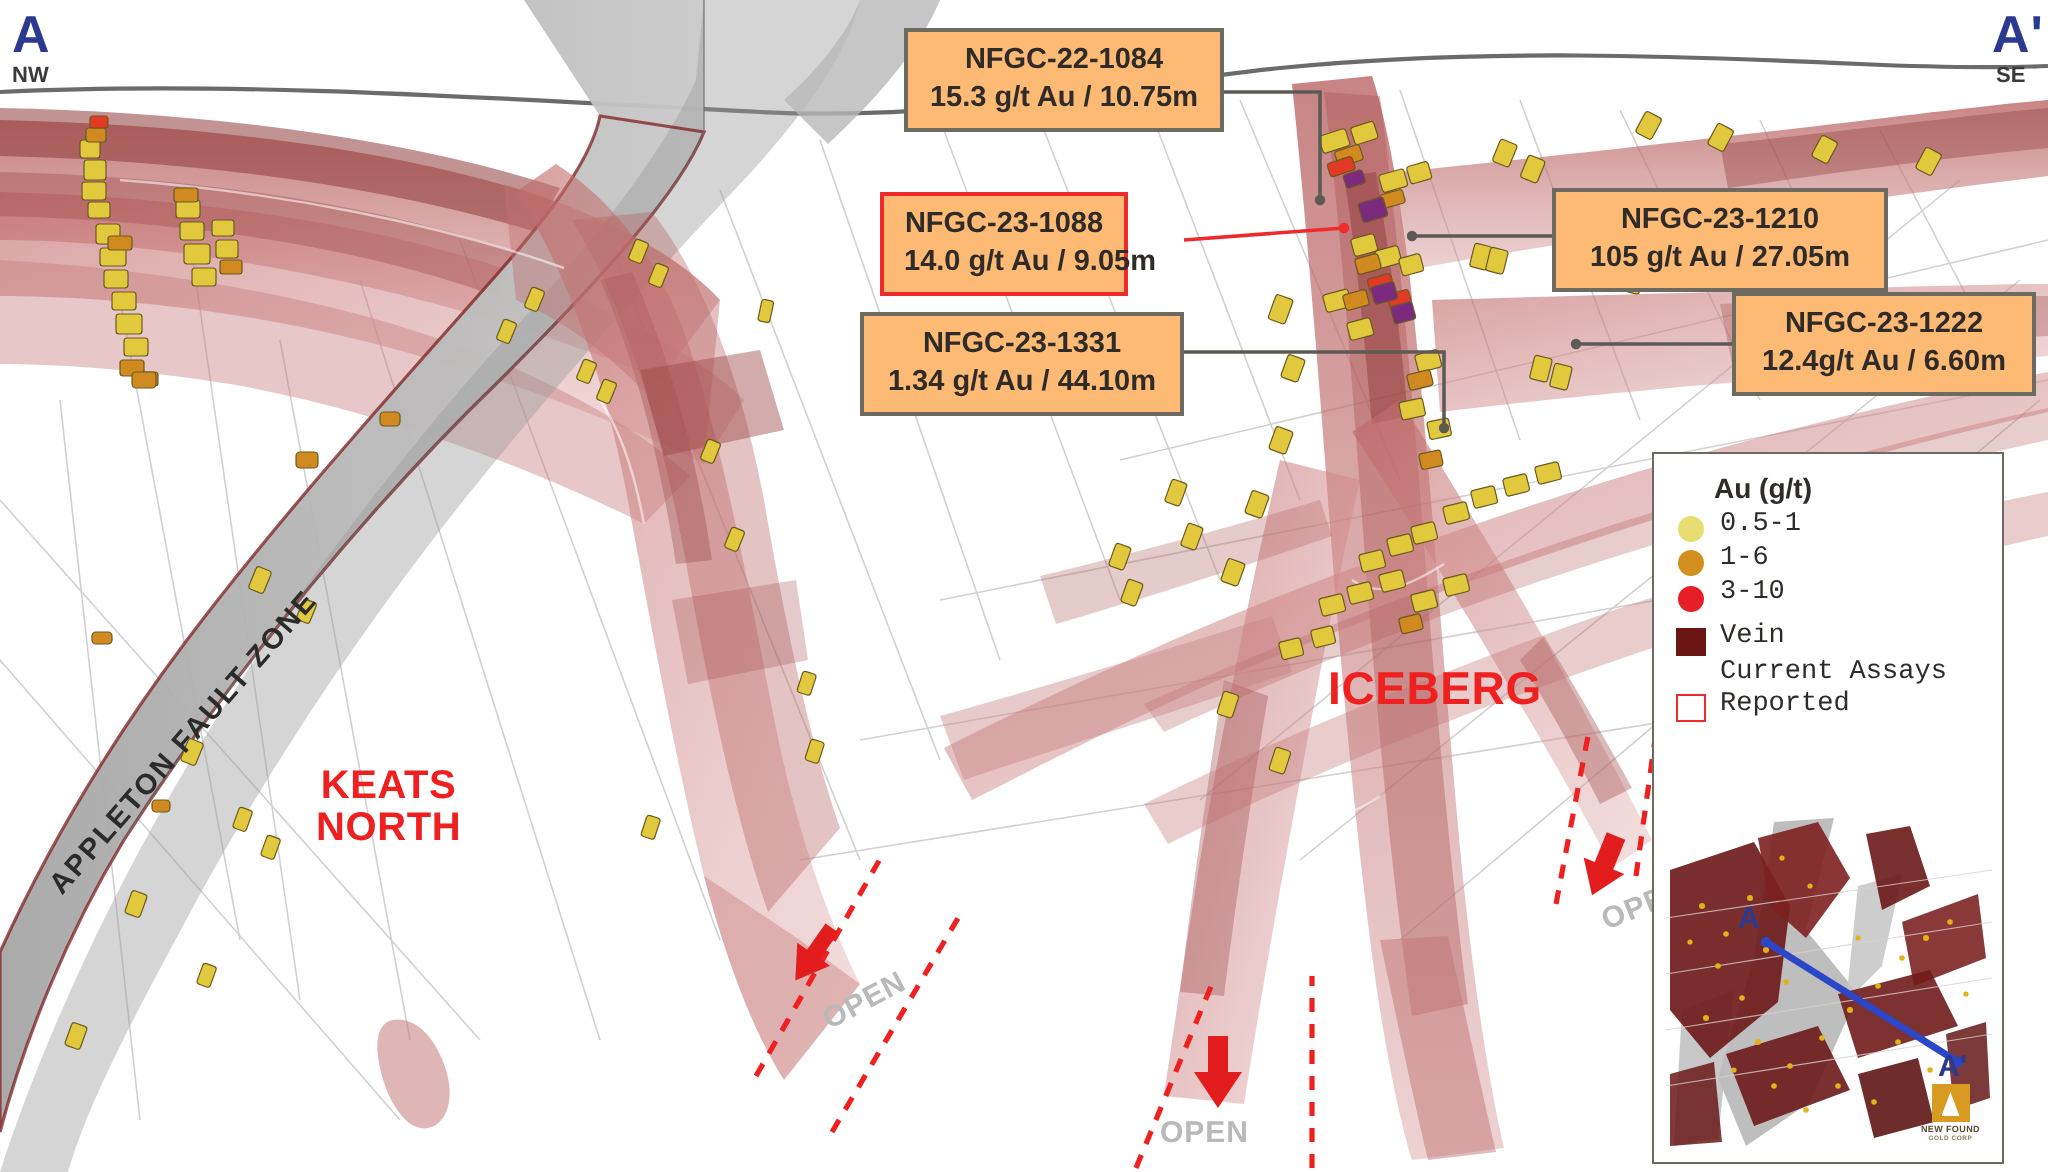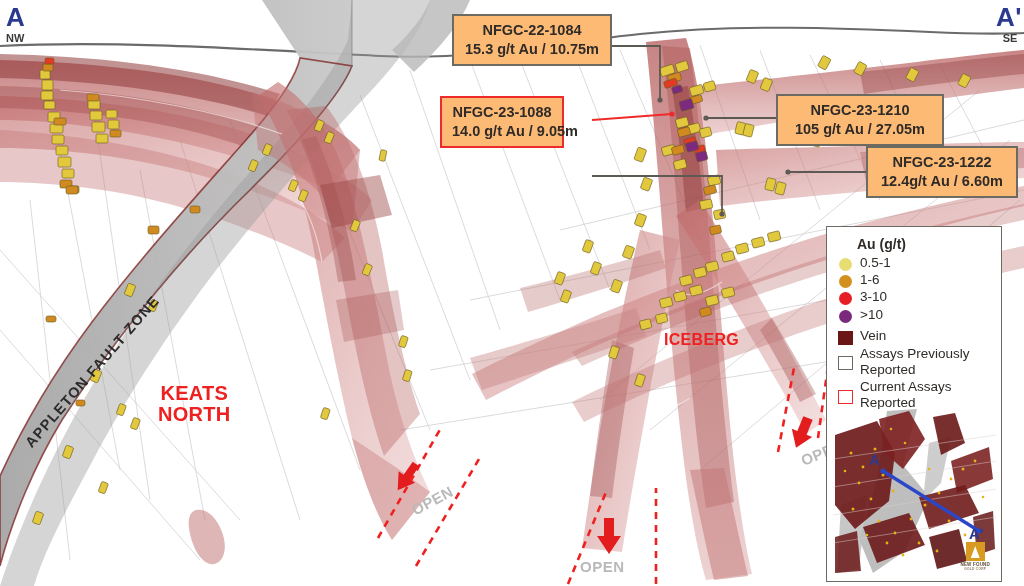--- a/index.html
+++ b/index.html
@@ -6,49 +6,49 @@
   body{width:1024px;height:586px;overflow:hidden;
        font-family:"Liberation Sans","DejaVu Sans",sans-serif;}
   #stage{position:relative;width:1024px;height:586px;background:#ffffff;overflow:hidden;}
 
   
   .corner{position:absolute;}
   .corner .big{font-size:26px;font-weight:700;color:#2b3a8f;line-height:1;letter-spacing:.5px;}
   .corner .small{font-size:11px;font-weight:700;color:#3a3a3a;line-height:1;margin-top:3px;}
   #cornerA{left:6px;top:4px;}
   #cornerAp{left:996px;top:4px;}
-  #cornerAp .small{margin-left:2px;text-align:center;}
+  #cornerAp .small{margin-left:2px;}
 
   
   .callout{position:absolute;background:#fdba74;border:2px solid #6d6a62;
            padding:5px 10px 6px 10px;box-sizing:border-box;text-align:center;
            font-size:14.5px;font-weight:700;color:#2f2b28;line-height:1.28;z-index:40;}
   .callout.current{border-color:#ef2a2a;}
   .callout .l1{white-space:nowrap;}
   .callout .l2{white-space:nowrap;}
 
   
   .zonename{position:absolute;color:#ef2020;font-weight:700;z-index:30;
             text-align:center;line-height:1.05;letter-spacing:.3px;}
   #keatsName{left:158px;top:383px;font-size:20px;}
-  #icebergName{left:664px;top:332px;font-size:16px;}
+  #icebergName{left:664px;top:332px;font-size:23px;}
 
   .faultname{position:absolute;color:#2b2b2b;font-weight:700;font-size:14.5px;
              letter-spacing:1.2px;z-index:30;transform-origin:0 0;white-space:nowrap;}
 
   
   .openg{position:absolute;z-index:32;}
   .openg .otext{position:absolute;color:#b9b9b9;font-weight:700;font-size:15px;
                 letter-spacing:.5px;white-space:nowrap;}
 
   
   #legend{position:absolute;left:826px;top:226px;width:176px;height:356px;
           background:#ffffff;border:1.5px solid #6d6a62;z-index:50;box-sizing:border-box;}
   #legendTitle{font-size:14px;font-weight:700;color:#2f2b28;margin:9px 0 3px 30px;}
-  .lgrow{display:flex;align-items:center;margin:0 0 1px 10px;}
+  .lgrow{display:flex;align-items:flex-end;margin:0 0 1px 10px;font-family:Liberation Mono, monospace;}
   .lgdot{width:13px;height:13px;border-radius:50%;flex:0 0 13px;margin:3px 8px 0 2px;}
   .lgsq{width:15px;height:14px;flex:0 0 15px;margin:3px 7px 0 1px;box-sizing:border-box;}
   .lglabel{font-size:13.5px;color:#2f2b28;line-height:1.2;}
   .lgrow.box{margin-top:5px;}
   #insetWrap{position:absolute;left:6px;top:182px;width:163px;height:166px;overflow:hidden;}
   #insetWrap svg{display:block;}
   .insetLbl{position:absolute;color:#2b3a8f;font-weight:700;font-size:15px;}
 
   
   #logo{position:absolute;right:6px;bottom:4px;text-align:center;}
@@ -429,20 +429,24 @@
   <div class="callout" style="left:452px;top:14px;width:160px;">
     <div class="l1">NFGC-22-1084</div>
     <div class="l2">15.3 g/t Au / 10.75m</div>
   </div>
 
   <div class="callout current" style="left:440px;top:96px;width:124px;">
     <div class="l1">NFGC-23-1088</div>
     <div class="l2">14.0 g/t Au / 9.05m</div>
   </div>
 
+  <div class="callout" style="left:430px;top:156px;width:162px;">
+    <div class="l1">NFGC-23-1331</div>
+    <div class="l2">1.34 g/t Au / 44.10m</div>
+  </div>
 
   <div class="callout" style="left:776px;top:94px;width:168px;">
     <div class="l1">NFGC-23-1210</div>
     <div class="l2">105 g/t Au / 27.05m</div>
   </div>
 
   <div class="callout" style="left:866px;top:146px;width:152px;">
     <div class="l1">NFGC-23-1222</div>
     <div class="l2">12.4g/t Au / 6.60m</div>
   </div>
@@ -455,32 +459,24 @@
       <span class="lglabel">0.5-1</span>
     </div>
     <div class="lgrow">
       <span class="lgdot" style="background:#d3901f"></span>
       <span class="lglabel">1-6</span>
     </div>
     <div class="lgrow">
       <span class="lgdot" style="background:#e51f25"></span>
       <span class="lglabel">3-10</span>
     </div>
-    <div class="lgrow">
-      <span class="lgdot" style="background:#7a2a7d"></span>
-      <span class="lglabel">&gt;10</span>
-    </div>
 
     <div class="lgrow box">
       <span class="lgsq" style="background:#6b1616;border:1px solid #6b1616"></span>
       <span class="lglabel">Vein</span>
-    </div>
-    <div class="lgrow">
-      <span class="lgsq" style="background:#fff;border:1.6px solid #6d6a62"></span>
-      <span class="lglabel" style="max-width:128px">Assays Previously Reported</span>
     </div>
     <div class="lgrow">
       <span class="lgsq" style="background:#fff;border:1.8px solid #ef2a2a"></span>
       <span class="lglabel" style="max-width:128px">Current Assays Reported</span>
     </div>
 
     <div id="insetWrap">
       <svg width="163" height="166" viewBox="0 0 163 166">
         <rect x="0" y="0" width="163" height="166" fill="#ffffff"></rect>
 

